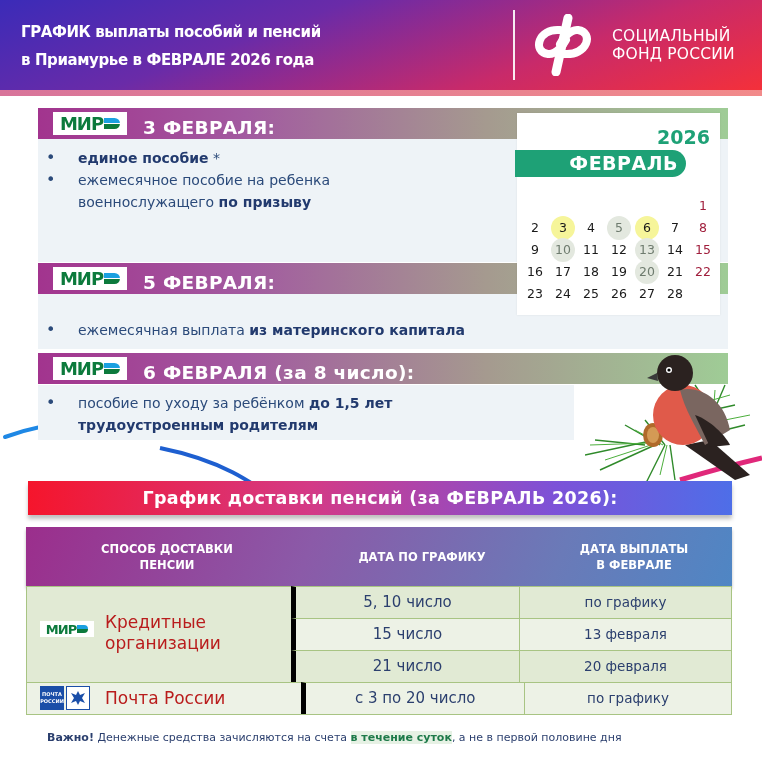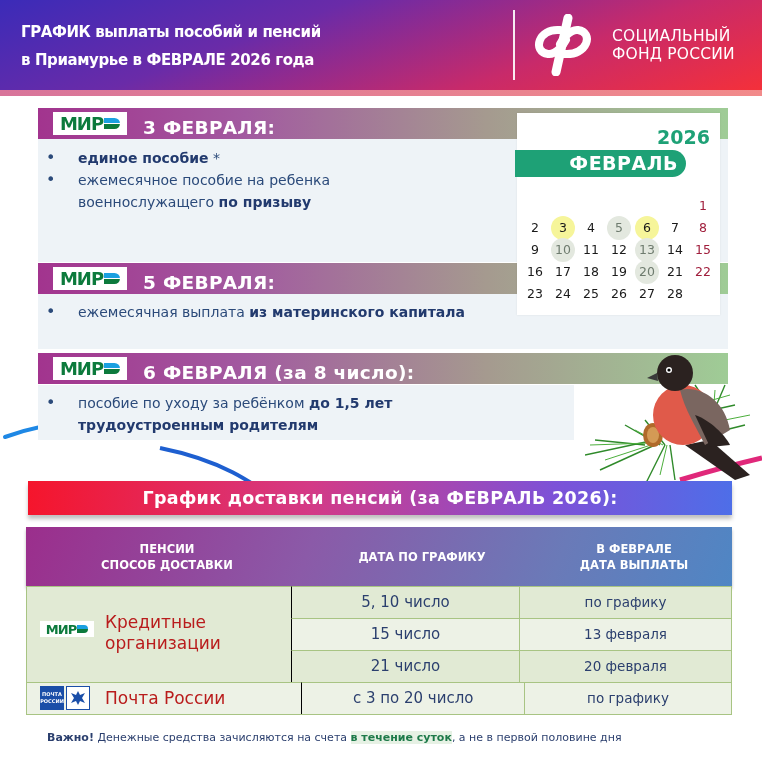--- a/index.html
+++ b/index.html
@@ -103,21 +103,21 @@
   }
   .th { line-height: 16px; }
   .th1 { width: 282px; }
   .th2 { width: 228px; }
   .th3 { width: 196px; }
   .tbody { position: relative; border-left: 1px solid #a8c483; border-right: 1px solid #a8c483; border-bottom: 1px solid #a8c483; }
   .trow { display: flex; }
   .tcell {
     border-top: 1px solid #a8c483; height: 32px; line-height: 31px; text-align: center; font-size: 15px; color: #2b3f6e;
   }
-  .c2 { width: 228px; border-left: 1px solid #000000; }
+  .c2 { width: 228px; border-left: 5px solid #000000; }
   .c3 { width: 212px; border-left: 1px solid #a8c483; font-size: 13.5px; }
   .bg-a { background: #e1ead4; }
   .bg-b { background: #edf2e6; }
   .method {
     width: 281px; position: relative; background: #e1ead4; border-top: 1px solid #a8c483;
   }
   .method-label { position: absolute; left: 78px; font-size: 17px; line-height: 21px; color: #b91c1c; }
   .mir-table { left: 13px; top: 34px; width: 54px; height: 16px; }
   .mir-table .mir-text { font-size: 13px; }
   .mir-table .mir-tail { width: 11px; height: 8px; }
@@ -173,21 +173,21 @@
 
 <div class="band" style="top:263px; width:690px;">
   <div class="mir mir-band">
     <span class="mir-text">МИР</span>
       <span class="mir-tail"></span>
   </div>
   <div class="band-title">5 ФЕВРАЛЯ:</div>
 </div>
 <div class="content-block" style="top:294px; width:690px; height:55px;">
   <ul class="bullets" style="top:7px;">
-    <li style="width:445px;"><span>ежемесячная выплата </span><span class="b">из материнского капитала</span></li>
+    <li style="width:445px;margin-top:18px;"><span>ежемесячная выплата </span><span class="b">из материнского капитала</span></li>
   </ul>
 </div>
 
 <div class="band" style="top:353px; width:690px;">
   <div class="mir mir-band">
     <span class="mir-text">МИР</span>
       <span class="mir-tail"></span>
   </div>
   <div class="band-title"><span>6 ФЕВРАЛЯ</span><span> (за 8 число):</span></div>
 </div>
@@ -283,29 +283,29 @@
   <path d="M72 28 L62 33 L73 36 Z" fill="#3a3a3a"></path>
   <circle cx="84" cy="25" r="3" fill="#fff"></circle>
     <circle cx="84" cy="25" r="1.6" fill="#000"></circle>
 </svg>
 
 <div class="pension-banner">График доставки пенсий (за ФЕВРАЛЬ 2026):</div>
 
 <div class="ptable">
   <div class="thead">
     <div class="th th1">
+      <div>СПОСОБ ДОСТАВКИ</div>
       <div>ПЕНСИИ</div>
-      <div>СПОСОБ ДОСТАВКИ</div>
     </div>
     <div class="th th2">
       <div>ДАТА ПО ГРАФИКУ</div>
     </div>
     <div class="th th3">
+      <div>ДАТА ВЫПЛАТЫ</div>
       <div>В ФЕВРАЛЕ</div>
-      <div>ДАТА ВЫПЛАТЫ</div>
     </div>
   </div>
   <div class="tbody">
     <div class="trow">
       <div class="method" style="height:96px;">
         <div class="mir mir-table">
           <span class="mir-text">МИР</span>
             <span class="mir-tail"></span>
         </div>
         <div class="method-label" style="top:25px;">

